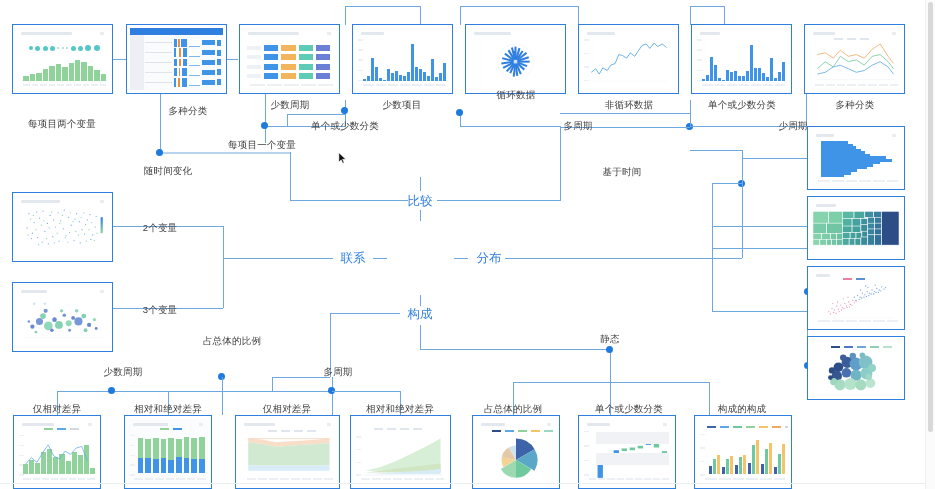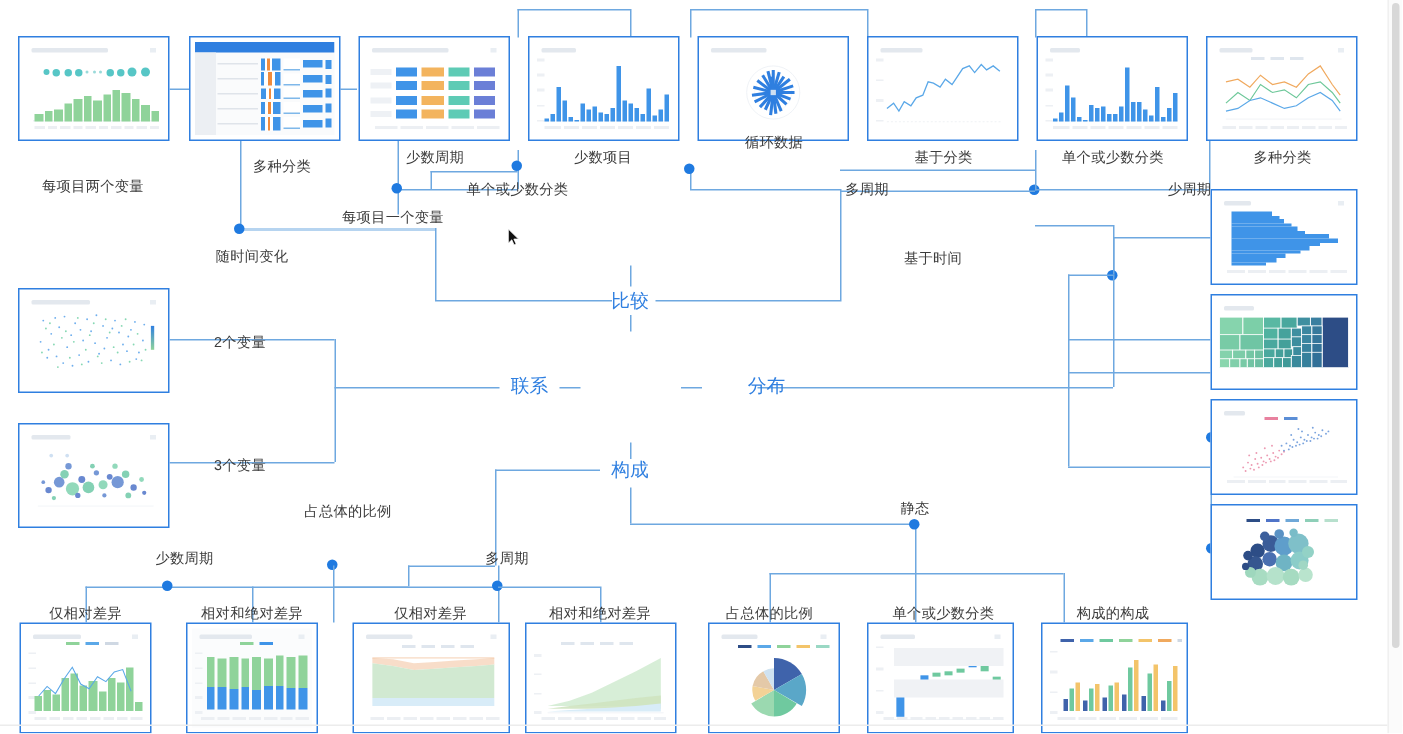--- a/index.html
+++ b/index.html
@@ -377,21 +377,21 @@
           <i></i>
           <i></i>
           <i></i>
         </div>
       <svg viewBox="0 0 100 70" width="100%" height="100%">
         <polyline fill="none" stroke="#5ba8e8" stroke-width="1" points="8,50 13,46 17,52 21,45 26,48 30,42 35,40 39,30 43,31 48,34 52,28 57,32 61,26 65,20 70,18 74,23 79,17 83,21 88,18 93,22"></polyline>
         <line x1="8" y1="60" x2="95" y2="60" stroke="#eceff3" stroke-width="0.6" stroke-dasharray="1.5 1.5"></line>
       </svg>
     </div>
   </div>
-  <div class="cap" style="left:629px;top:99px;">基于分类</div>
+  <div class="cap" style="left:629px;top:99px;">非循环数据</div>
 
   <div class="card" style="left:691px;top:24px;width:101px;height:70px;">
     <div class="inner">
       <div class="ttl" style="width:22%"></div>
       <div class="ylab">
           <i></i>
           <i></i>
           <i></i>
           <i></i>
           <i></i>
@@ -464,21 +464,21 @@
 
   <div class="cap" style="left:345px;top:120px;">单个或少数分类</div>
   <div class="cap" style="left:262px;top:139px;">每项目一个变量</div>
   <div class="cap" style="left:168px;top:165px;">随时间变化</div>
   <div class="cap" style="left:578px;top:120px;">多周期</div>
   <div class="cap" style="left:622px;top:166px;">基于时间</div>
   <div class="cap" style="left:793px;top:120px;">少周期</div>
 
   <div class="node" style="left:420px;top:201px;">比较</div>
   <div class="node" style="left:353px;top:258px;">联系</div>
-  <div class="node" style="left:511px;top:258px;">分布</div>
+  <div class="node" style="left:489px;top:258px;">分布</div>
   <div class="node" style="left:420px;top:314px;">构成</div>
   <div class="ln v" style="left:420px;top:210px;height:11px;"></div>
   <div class="ln h" style="left:373px;top:258px;width:14px;"></div>
   <div class="ln h" style="left:454px;top:258px;width:14px;"></div>
   <div class="ln v" style="left:420px;top:295px;height:11px;"></div>
 
 
   <div class="card" style="left:12px;top:192px;width:101px;height:70px;">
     <div class="inner">
       <div class="ttl" style="width:42%"></div>

